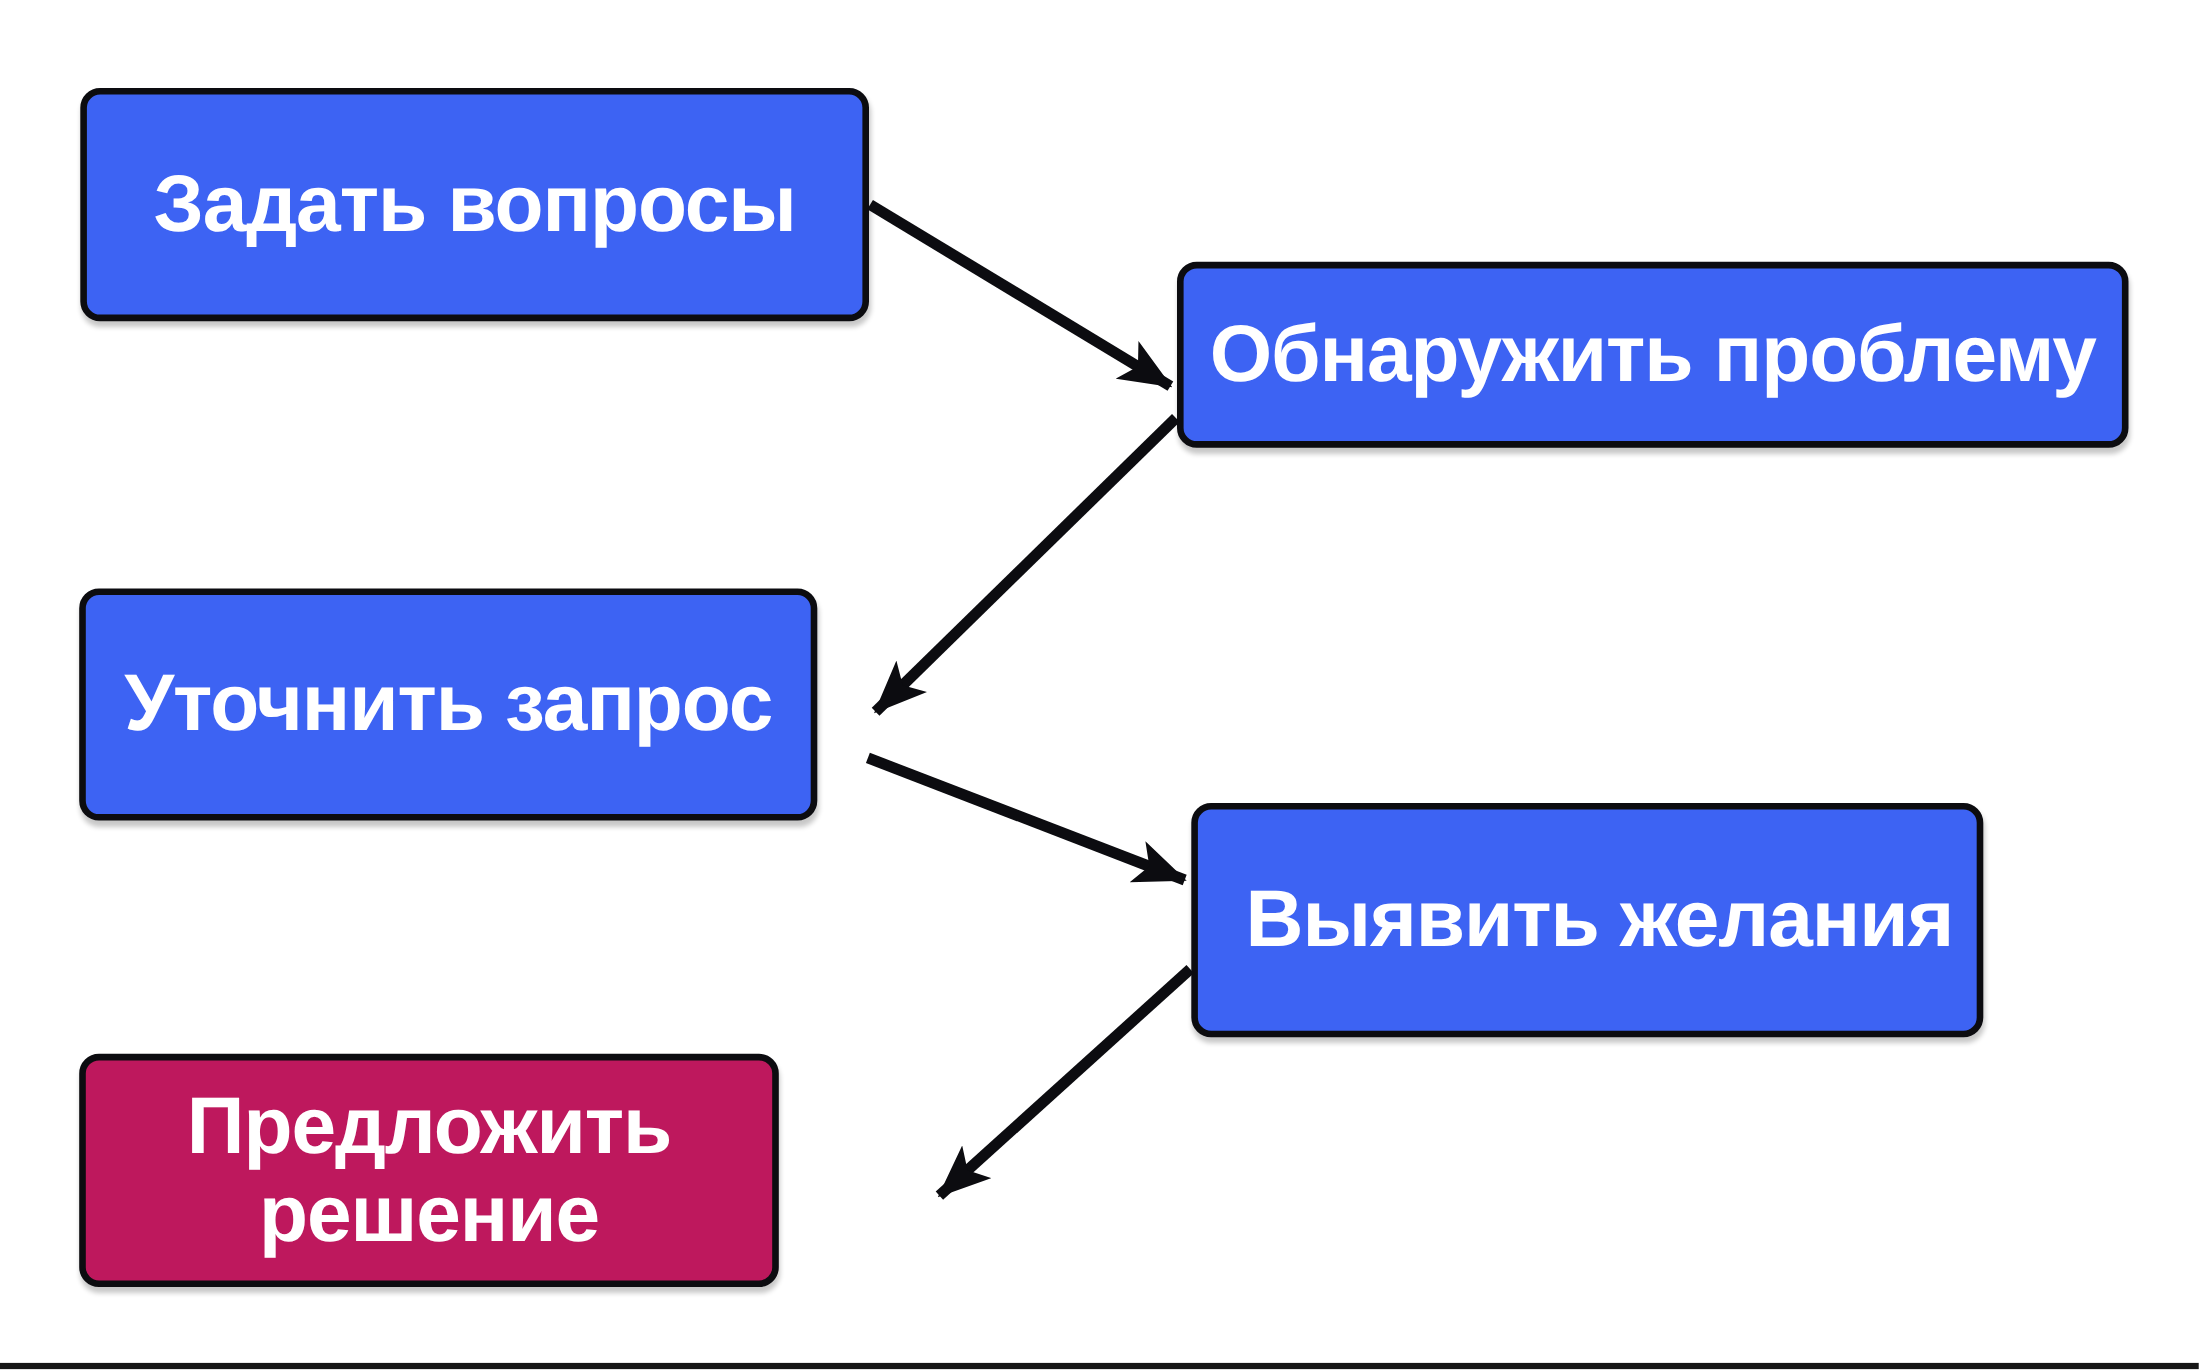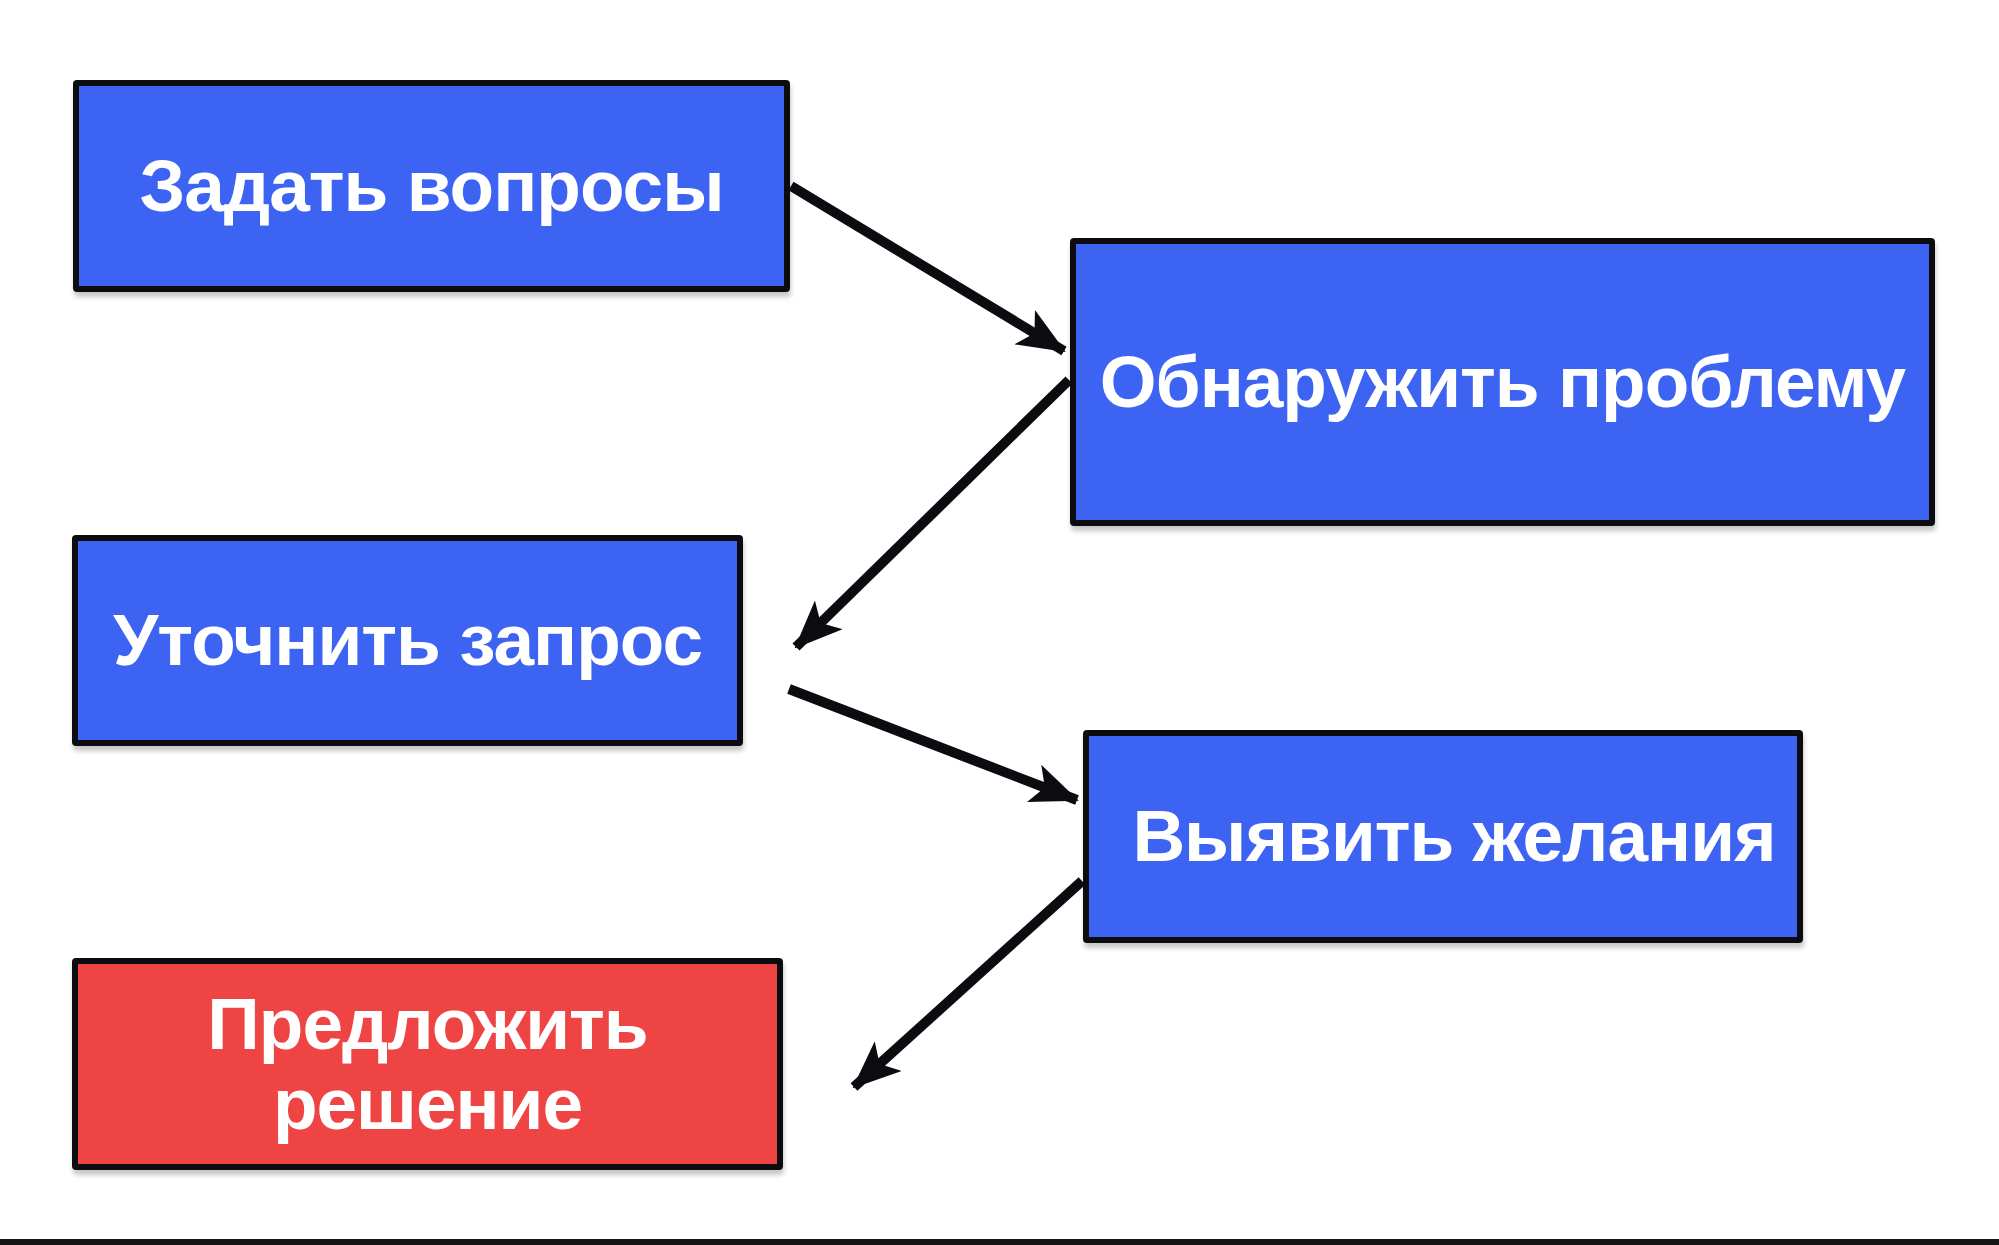--- a/index.html
+++ b/index.html
@@ -16,21 +16,21 @@
     left: 0; top: 0;
     width: 1999px; height: 1245px;
     pointer-events: none;
     z-index: 2;
   }
   .node {
     position: absolute;
     box-sizing: border-box;
     border-style: solid;
     border-width: 6px;
-    border-radius: 4px;
+    border-radius: 18px;
     display: flex;
     align-items: center;
     justify-content: center;
     text-align: center;
     font-weight: 700;
     font-size: 73px;
     letter-spacing: -1px;
     line-height: 1.1;
     box-shadow: 1px 5px 5px rgba(0,0,0,0.22);
     z-index: 1;
@@ -57,31 +57,31 @@
       <line x1="791" y1="186" x2="1064" y2="351" stroke="#0C0C10" stroke-width="10" marker-end="url(#arrowhead)"></line>
       <line x1="1069" y1="380" x2="796" y2="647" stroke="#0C0C10" stroke-width="10" marker-end="url(#arrowhead)"></line>
       <line x1="789" y1="689" x2="1077" y2="800" stroke="#0C0C10" stroke-width="10" marker-end="url(#arrowhead)"></line>
       <line x1="1082" y1="881" x2="854" y2="1087" stroke="#0C0C10" stroke-width="10" marker-end="url(#arrowhead)"></line>
     </svg>
 
   <div class="node" style="left: 73px; top: 80px; width: 717px; height: 212px; background: rgb(61, 99, 243); border-color: rgb(12, 12, 16); color: rgb(255, 255, 255);">
     <span>Задать вопросы</span>
   </div>
 
-  <div class="node" style="left: 1070px; top: 238px; width: 865px; height: 288px; background: rgb(61, 99, 243); border-color: rgb(12, 12, 16); color: rgb(255, 255, 255);">
+  <div class="node" style="left: 1070px; top: 238px; width: 865px; height: 169px; background: rgb(61, 99, 243); border-color: rgb(12, 12, 16); color: rgb(255, 255, 255);">
     <span>Обнаружить проблему</span>
   </div>
 
   <div class="node" style="left: 72px; top: 535px; width: 671px; height: 211px; background: rgb(61, 99, 243); border-color: rgb(12, 12, 16); color: rgb(255, 255, 255);">
     <span>Уточнить запрос</span>
   </div>
 
   <div class="node" style="left: 1083px; top: 730px; width: 720px; height: 213px; background: rgb(61, 99, 243); border-color: rgb(12, 12, 16); color: rgb(255, 255, 255); padding-left: 22px;">
     <span>Выявить желания</span>
   </div>
 
-  <div class="node" style="left: 72px; top: 958px; width: 711px; height: 212px; background: #ef4444; border-color: rgb(12, 12, 16); color: rgb(255, 255, 255);">
+  <div class="node" style="left: 72px; top: 958px; width: 636px; height: 212px; background: #be185d; border-color: rgb(12, 12, 16); color: rgb(255, 255, 255);">
     <span>Предложить решение</span>
   </div>
 
   <div class="bottom-line" style="background: rgb(22, 22, 22);"></div>
 
 </div>
 
 </body></html>

